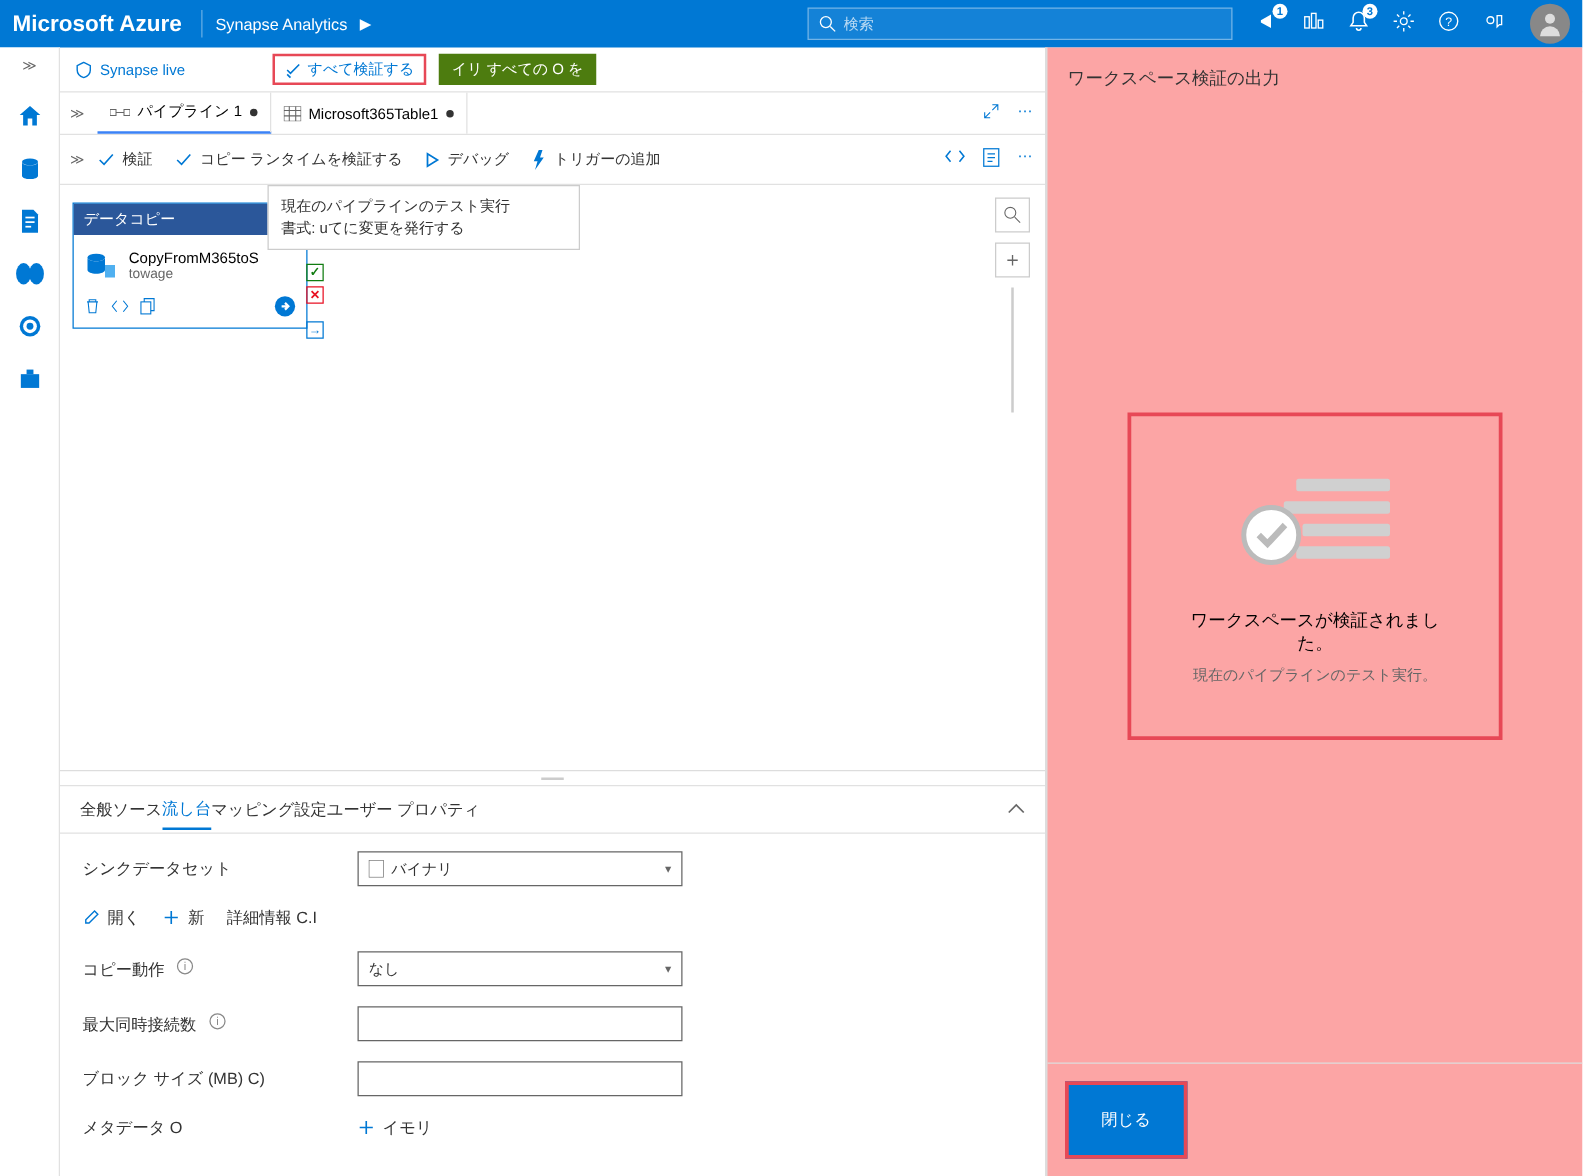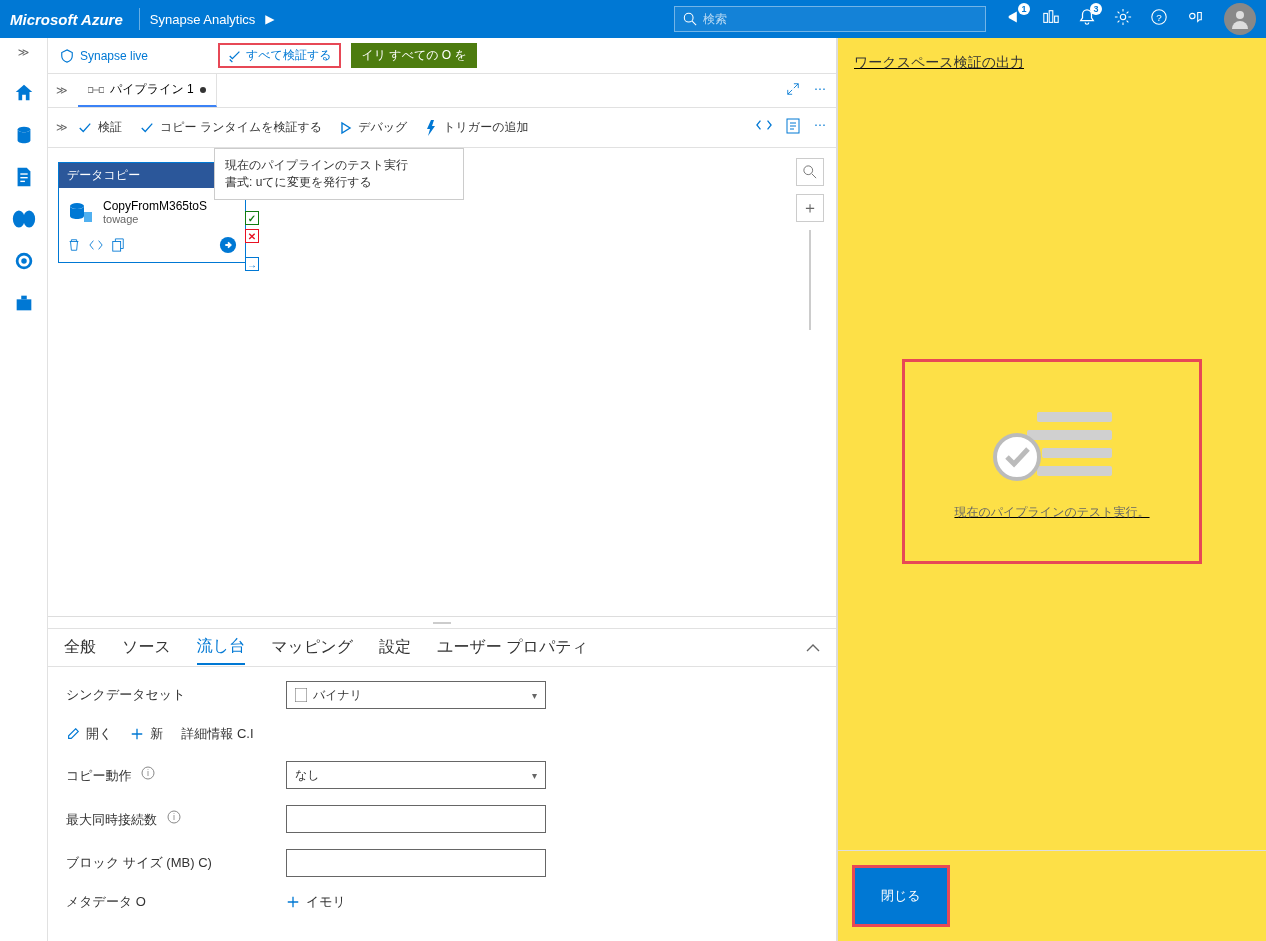--- a/index.html
+++ b/index.html
@@ -1,25 +1,25 @@
 <!DOCTYPE html>
 <html><head>
 <meta charset="utf-8">
 <style>
 * { box-sizing: border-box; margin: 0; padding: 0; font-family: "Segoe UI", sans-serif; }
 body { width: 1266px; height: 941px; overflow: hidden; background: #fff; position: relative; }
 
 
 .topbar { height: 38px; background: #0078d4; display: flex; align-items: center; color: #fff; padding: 0 10px; }
-.topbar-brand { font-size: 15px; font-weight: 600; font-style: italic; margin-right: 6px; }
+.topbar-brand { font-size: 18px; font-weight: 600; margin-right: 6px; }
 .topbar-sep { width: 1px; height: 22px; background: rgba(255,255,255,.4); margin: 0 10px; }
 .topbar-service { font-size: 13px; }
 .topbar-caret { margin-left: 10px; font-size: 12px; }
 .topbar-spacer { flex: 1; }
-.topbar-search { display: flex; align-items: center; background: rgba(255,255,255,.08); border: 1px solid rgba(255,255,255,.4); height: 26px; width: 312px; padding: 0 8px; margin-right: 20px; }
+.topbar-search { display: flex; align-items: center; background: rgba(255,255,255,.08); border: 1px solid rgba(255,255,255,.4); height: 26px; width: 340px; padding: 0 8px; margin-right: 20px; }
 .topbar-search svg { margin-right: 6px; }
 .topbar-search-label { color: rgba(255,255,255,.7); font-size: 12px; }
 .topbar-icons { display: flex; gap: 18px; align-items: center; }
 .topbar-icon-wrap { position: relative; cursor: pointer; }
 .icon-badge { position: absolute; top: -5px; right: -6px; background: #fff; color: #0078d4; font-size: 9px; font-weight: 700; border-radius: 50%; width: 12px; height: 12px; line-height: 12px; text-align: center; }
 .avatar { width: 32px; height: 32px; border-radius: 50%; background: #888; display: flex; align-items: center; justify-content: center; margin-left: 20px; }
 
 
 .subbar { height: 36px; border-bottom: 1px solid #e1e1e1; display: flex; align-items: center; padding: 0 10px 0 60px; gap: 10px; font-size: 12px; color: #333; position: relative; }
 .subbar .arrows { position: absolute; left: 10px; font-size: 11px; color: #666; }
@@ -65,41 +65,41 @@
 .copy-footer { display: flex; gap: 8px; padding: 6px 8px 8px; align-items: center; }
 .copy-footer svg { color: #0078d4; cursor: pointer; }
 .copy-footer .go { margin-left: auto; }
 .node-port { position: absolute; right: -14px; width: 14px; height: 14px; border: 1px solid #0078d4; display: flex; align-items: center; justify-content: center; font-size: 10px; font-weight: bold; }
 .node-port.green { top: 48px; color: #107c10; border-color: #107c10; }
 .node-port.red { top: 66px; color: #e81123; border-color: #e81123; }
 .node-port.blue { top: 94px; color: #0078d4; }
 
 .tooltip-box { position: absolute; top: 0; left: 166px; width: 250px; border: 1px solid #ccc; background: #fff; padding: 8px 10px; font-size: 12px; color: #333; }
 
-.props-tabs { height: 38px; border-top: 1px solid #e1e1e1; display: flex; align-items: center; gap: 26px; padding: 0 16px; font-size: 16px; color: #333; position: relative; }
+.props-tabs { height: 38px; border-top: 1px solid #e1e1e1; display: flex; align-items: center; padding: 0 16px; font-size: 13px; color: #333; position: relative; }
 .ptab { cursor: pointer; padding: 6px 0; }
 .ptab.active { border-bottom: 2px solid #0078d4; color: #0078d4; }
 .collapse-arrow { margin-left: auto; color: #666; }
 
 .props-body { padding: 14px 18px; border-top: 1px solid #e1e1e1; font-size: 13px; color: #333; }
 .prop-row { display: flex; align-items: center; margin-bottom: 16px; }
 .prop-label { width: 220px; }
 .combo { width: 260px; height: 28px; border: 1px solid #666; display: flex; align-items: center; padding: 0 8px; font-size: 12px; gap: 6px; cursor: pointer; }
 .combo .chev { margin-left: auto; color: #666; font-size: 10px; }
 .link-row { display: flex; gap: 18px; margin-bottom: 18px; margin-left: 0; }
 .link-item { display: flex; align-items: center; gap: 6px; cursor: pointer; color: #333; }
 .link-item svg { color: #0078d4; }
 .txt-input { width: 260px; height: 28px; border: 1px solid #666; padding: 0 6px; font-size: 12px; }
 .info-icon { width: 14px; height: 14px; margin-left: 6px; }
 
 .canvas-divider { height: 12px; display: flex; align-items: center; justify-content: center; border-top: 1px solid #ddd; }
 .canvas-divider .dot { width: 18px; height: 2px; background: #ccc; }
 
 
-.rightpanel { position: absolute; top: 38px; right: 0; bottom: 0; width: 430px; border-left: 2px solid #ddd; background: #fde047; display: flex; flex-direction: column; text-decoration: underline; }
+.rightpanel { position: absolute; top: 38px; right: 0; bottom: 0; width: 430px; border-left: 2px solid #ddd; background: #fca5a5; display: flex; flex-direction: column; }
 .rp-title { padding: 16px 16px 0; font-size: 14px; color: #333; }
 .rp-center { flex: 1; display: flex; align-items: center; justify-content: center; }
 .rp-card { border: 3px solid #e74856; padding: 40px 36px; text-align: center; width: 300px; }
 .rp-msg1 { font-size: 14px; margin-top: 20px; }
 .rp-msg2 { font-size: 12px; color: #666; margin-top: 8px; }
 .rp-footer { padding: 14px; border-top: 1px solid #ddd; }
 .close-btn { background: #0078d4; color: #fff; border: 3px solid #e74856; padding: 19px 26px; font-size: 13px; cursor: pointer; }
 </style>
 </head>
 <body>
@@ -241,20 +241,31 @@
 <div class="main">
   <div class="tablist">
     <span class="arrows">≫</span>
     <div class="tab active">
       <svg width="16" height="12" viewBox="0 0 20 14">
           <rect x="0" y="4" width="6" height="6" fill="none" stroke="#666"></rect>
           <rect x="14" y="4" width="6" height="6" fill="none" stroke="#666"></rect>
           <line x1="6" y1="7" x2="14" y2="7" stroke="#666"></line>
         </svg>
       <span>パイプライン 1</span>
+      <span class="tab-dot"></span>
+    </div>
+    <div class="tab">
+      <svg width="14" height="12" viewBox="0 0 16 14">
+          <rect x="0" y="0" width="16" height="14" fill="none" stroke="#666"></rect>
+          <line x1="0" y1="4" x2="16" y2="4" stroke="#666"></line>
+          <line x1="0" y1="9" x2="16" y2="9" stroke="#666"></line>
+          <line x1="5" y1="0" x2="5" y2="14" stroke="#666"></line>
+          <line x1="11" y1="0" x2="11" y2="14" stroke="#666"></line>
+        </svg>
+      <span>Microsoft365Table1</span>
       <span class="tab-dot"></span>
     </div>
     <div class="tab-spacer"></div>
     <div class="tab-right-icons">
       <span><svg width="14" height="14" viewBox="0 0 16 16">
             <path stroke="#0078d4" fill="none" d="M2 9v5h5M14 7V2H9M2 14l5-5M14 2l-5 5"></path>
           </svg></span>
       <span>⋯</span>
     </div>
   </div>
@@ -440,19 +451,20 @@
   <div class="rp-center">
     <div class="rp-card">
       <svg width="130" height="90" viewBox="0 0 130 90">
         <rect x="50" y="10" width="75" height="10" rx="2" fill="#d0d0d0"></rect>
         <rect x="40" y="28" width="85" height="10" rx="2" fill="#d0d0d0"></rect>
         <rect x="55" y="46" width="70" height="10" rx="2" fill="#d0d0d0"></rect>
         <rect x="50" y="64" width="75" height="10" rx="2" fill="#d0d0d0"></rect>
         <circle cx="30" cy="55" r="22" fill="#fff" stroke="#bbb" stroke-width="4"></circle>
         <path fill="none" stroke="#bbb" stroke-width="5" d="M20 55l7 7 14-15"></path>
       </svg>
+      <div class="rp-msg1">ワークスペースが検証されました。</div>
       <div class="rp-msg2">現在のパイプラインのテスト実行。</div>
     </div>
   </div>
   <div class="rp-footer">
     <button class="close-btn">閉じる</button>
   </div>
 </div>
 
 </body></html>

